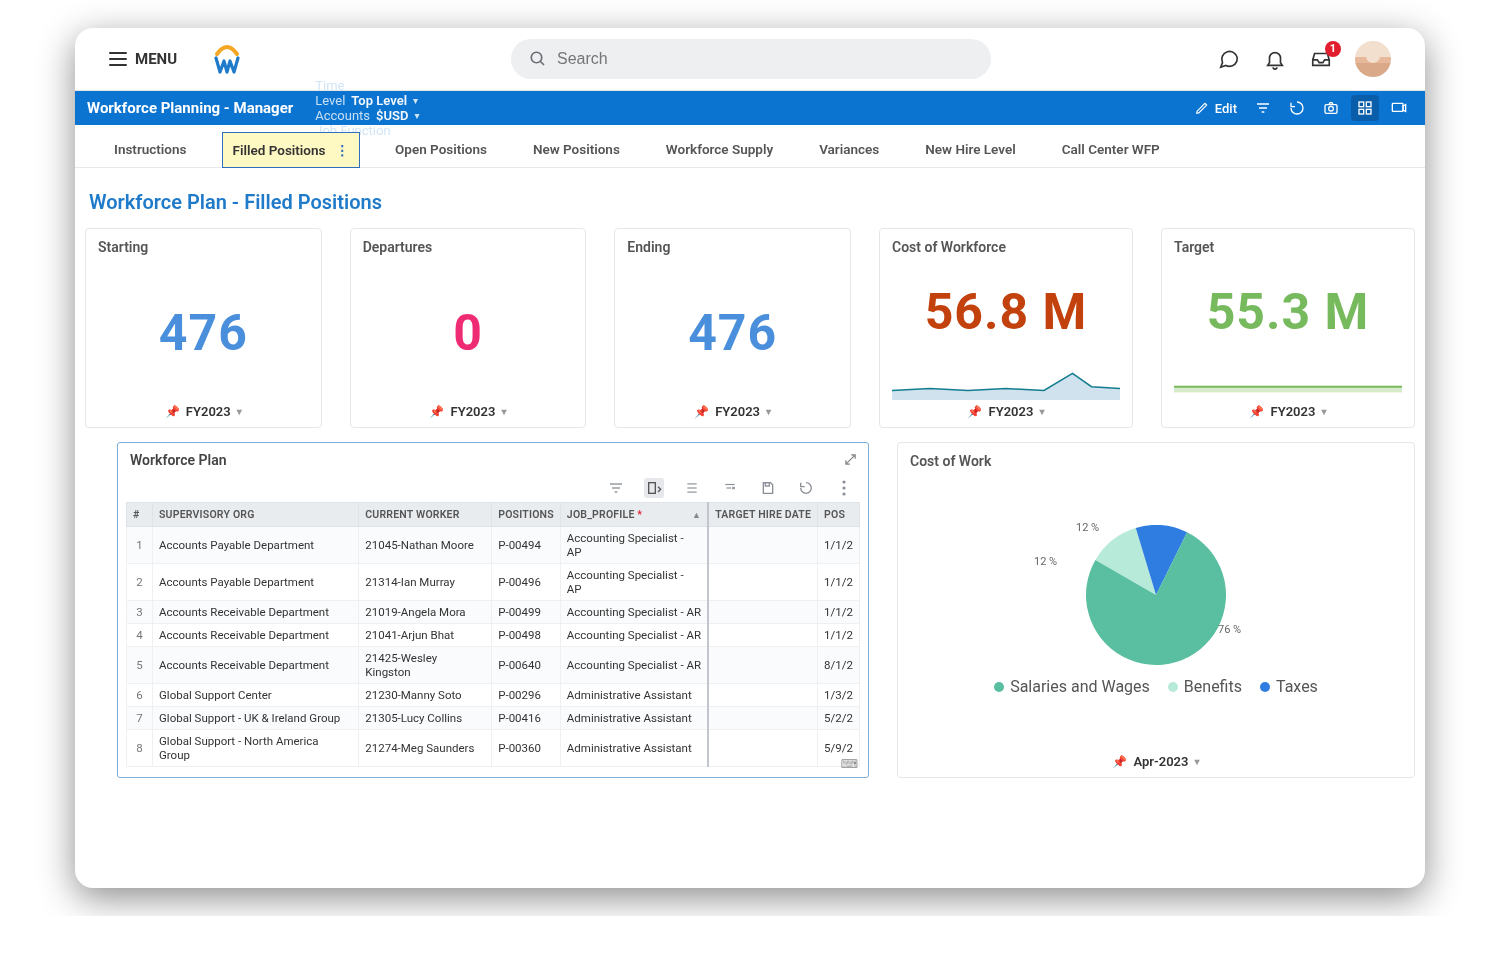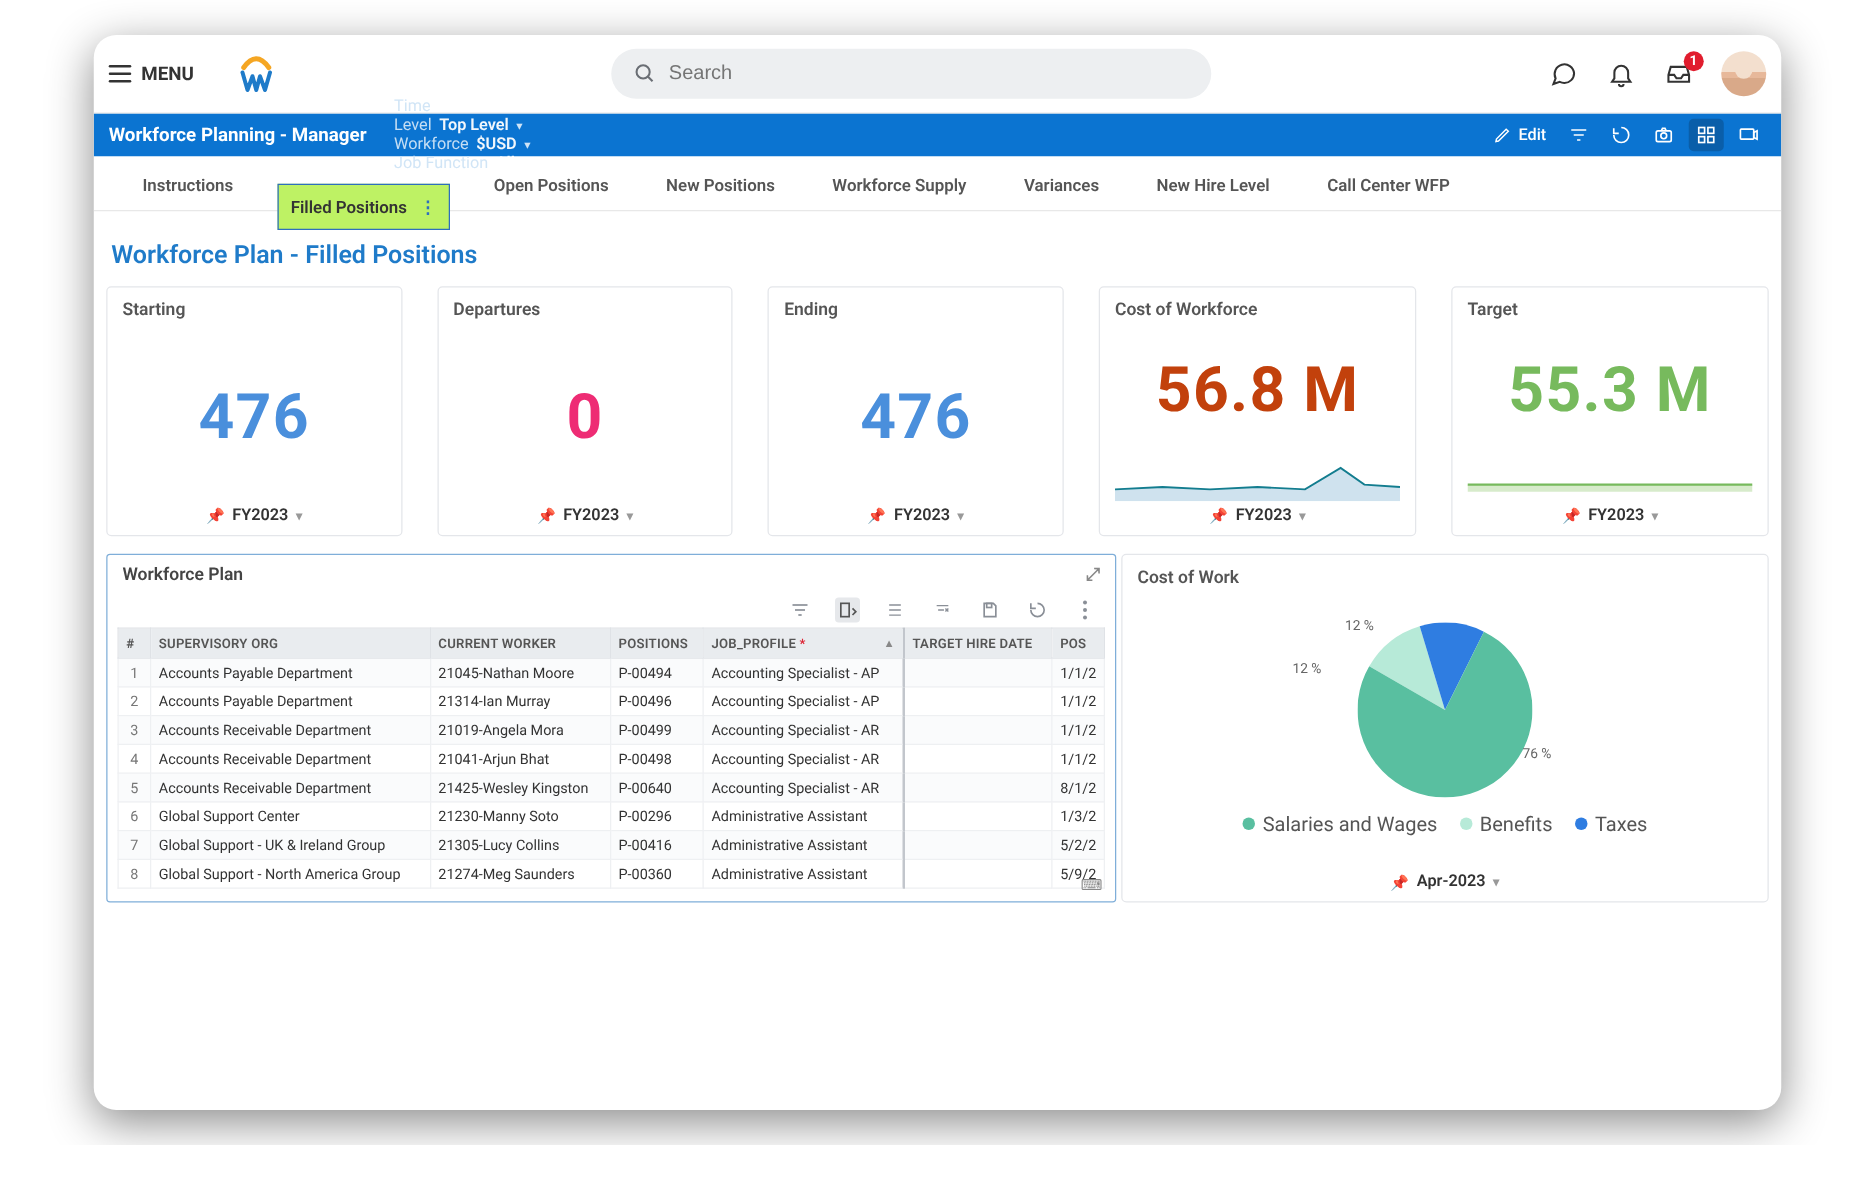--- a/index.html
+++ b/index.html
@@ -1,19 +1,19 @@
 <!DOCTYPE html>
 <html><head>
 <meta charset="utf-8">
 <style>
   * { box-sizing: border-box; margin:0; padding:0; }
   body { font-family: -apple-system, BlinkMacSystemFont, "Segoe UI", Roboto, Arial, sans-serif; background:#fff; color:#333; }
   .frame { width:1350px; height:860px; margin:28px auto; border-radius:18px; overflow:hidden; box-shadow:0 10px 36px rgba(0,0,0,.45); background:#fff; display:flex; flex-direction:column;}
   
-  .topbar { height:63px; display:flex; align-items:center; padding:0 12px; border-bottom:1px solid #e6e6e6; gap:14px;}
+  .topbar { height:63px; display:flex; align-items:center; padding:0 34px; border-bottom:1px solid #e6e6e6; gap:14px;}
   .menu-btn { display:flex; align-items:center; gap:8px; font-weight:700; color:#333; font-size:15px; cursor:pointer;}
   .hamburger { width:18px; height:14px; display:flex; flex-direction:column; justify-content:space-between;}
   .hamburger span{height:2px;background:#333;border-radius:1px;}
   .logo { margin-left:6px; width:60px; display:flex; justify-content:center;}
   .searchwrap{flex:0 0 480px; margin-left:240px;}
   .search { background:#edeff1; border-radius:999px; height:40px; display:flex; align-items:center; padding:0 18px; gap:10px; color:#6a6e74;}
   .search input{border:none;background:transparent;font-size:16px;outline:none;flex:1;color:#a21caf;}
   .top-icons{margin-left:auto;display:flex;align-items:center;gap:22px;}
   .ticon{width:24px;height:24px;display:flex;align-items:center;justify-content:center;color:#333;cursor:pointer;position:relative;}
   .badge{position:absolute;top:-6px;right:-8px;background:#e11d2e;color:#fff;font-size:11px;font-weight:700;border-radius:999px;padding:0 5px;line-height:16px;min-width:16px;text-align:center;}
@@ -26,39 +26,39 @@
   .ctxpair .lbl{color:#cfe4f6;}
   .ctxpair .val{font-weight:600;}
   .chev{font-size:10px;opacity:.85;}
   .ctx-icons{margin-left:auto;display:flex;align-items:center;gap:6px;}
   .ctx-icon{width:28px;height:26px;display:flex;align-items:center;justify-content:center;color:#fff;border-radius:4px;cursor:pointer;}
   .ctx-icon.active{background:#0a5ea9;}
   .edit-link{display:flex;align-items:center;gap:6px;font-size:13px;font-weight:500;padding:0 6px;cursor:pointer;}
   
   .tabrow{display:flex;gap:24px;padding:6px 28px 0;font-size:13.5px;color:#4a4a4a;border-bottom:1px solid #e8e8e8;}
   .tab{padding:9px 10px;border:1px solid transparent;cursor:pointer;font-weight:600;color:#555;}
-  .tab.active{border:1px solid #2f6fbd;color:#333;background:#bef264;position:relative;top:16px;}
+  .tab.active{border:1px solid #2f6fbd;color:#333;background:#fef9c3;position:relative;top:1px;}
   .tab .kebab{margin-left:10px;color:#2f6fbd;}
   
   .page{padding:14px 10px 20px; flex:1; overflow:auto;}
   .page-title{color:#1f7bc9;font-size:20px;font-weight:600;margin:8px 0 14px 4px;}
   .metrics{display:flex;gap:28px;}
   .card{flex:1;border:1px solid #e4e6ea;border-radius:4px;padding:10px 12px 8px;display:flex;flex-direction:column;min-height:200px;}
   .card h4{font-size:14px;font-weight:600;color:#555;margin-bottom:6px;}
   .big{flex:1;display:flex;align-items:center;justify-content:center;font-size:50px;font-weight:700;letter-spacing:1px;}
   .c-blue{color:#4a8fdc;}
   .c-pink{color:#ee2c74;}
   .c-teal{color:#c2410c;}
   .c-green{color:#77ba5d;}
   .cardfoot{display:flex;justify-content:center;align-items:center;gap:6px;font-size:13px;color:#333;font-weight:600;}
   .pin{color:#1f7bc9;font-size:12px;}
   .fchev{color:#999;font-size:10px;}
   .spark{height:38px;margin-bottom:4px;}
   
-  .lower{display:flex;gap:4px;margin-top:14px;}
+  .lower{display:flex;gap:28px;margin-top:14px;margin-left:32px;}
   .gridcard{flex:1;border:1px solid #7faed9;border-radius:3px;padding:8px 8px 10px;position:relative;}
   .gridhead{display:flex;align-items:center;justify-content:space-between;font-size:14px;font-weight:600;color:#444;padding:0 4px 6px;}
   .gridhead .expand{color:#888;cursor:pointer;}
   .gridtools{display:flex;justify-content:flex-end;gap:18px;padding:4px 6px;color:#8a8f97;}
   .gridtools .tool{width:20px;height:20px;display:flex;align-items:center;justify-content:center;cursor:pointer;border-radius:3px;}
   .gridtools .tool.active{background:#e6e8eb;color:#555;}
   table.data{width:100%;border-collapse:collapse;font-size:11.5px;color:#333;}
   table.data th{background:#e9ecef;color:#555;font-weight:600;text-align:left;padding:5px 6px;border:1px solid #dfe2e6;text-transform:uppercase;font-size:10.5px;letter-spacing:.2px;position:relative;}
   table.data td{padding:4px 6px;border:1px solid #eef0f2;}
   table.data tr:nth-child(odd) td{background:#fafbfc;}
@@ -136,21 +136,21 @@
           <span class="lbl">Time</span>
           <span class="val">Mar-2023</span>
           <span class="chev">▾</span>
         </span>
         <span class="ctxpair">
           <span class="lbl">Level</span>
           <span class="val">Top Level</span>
           <span class="chev">▾</span>
         </span>
         <span class="ctxpair">
-          <span class="lbl">Workforce</span>
+          <span class="lbl">Accounts</span>
           <span class="val">$USD</span>
           <span class="chev">▾</span>
         </span>
         <span class="ctxpair">
           <span class="lbl">Job Function</span>
           <span class="val">All</span>
           <span class="chev">▾</span>
         </span>
       </span>
     <div class="ctx-icons">

